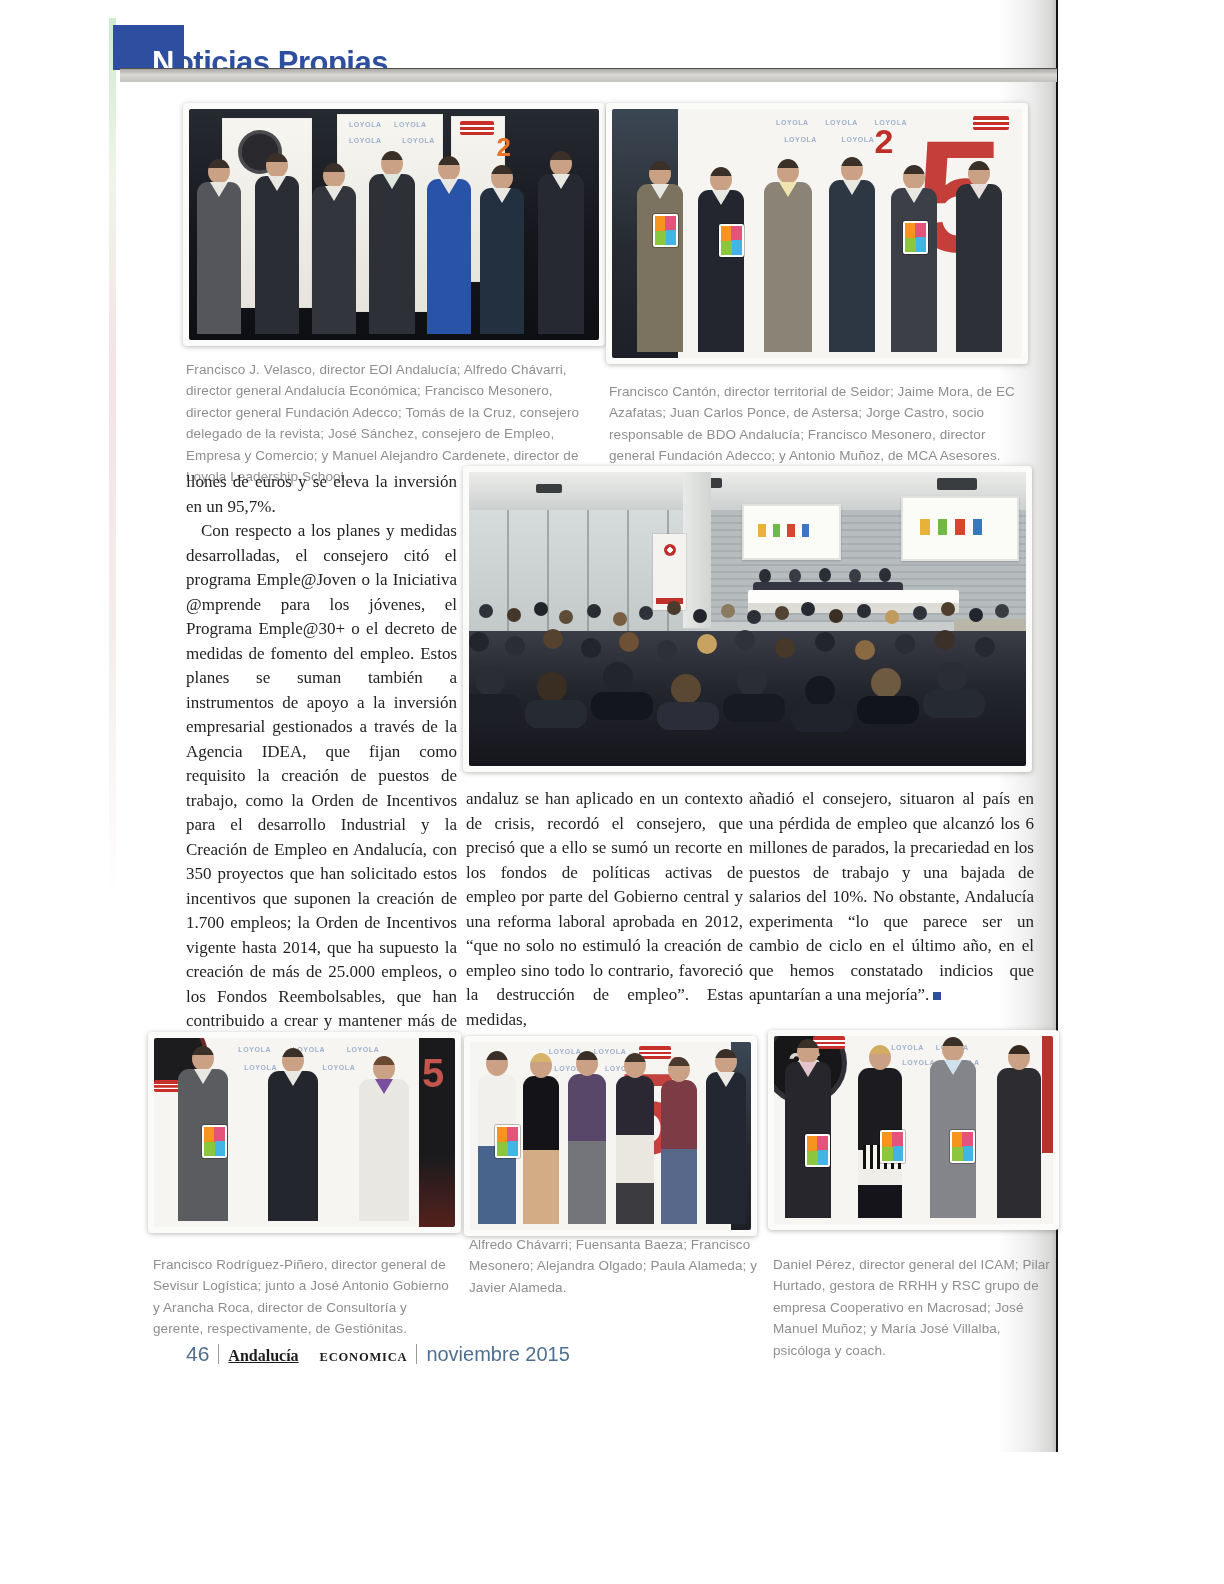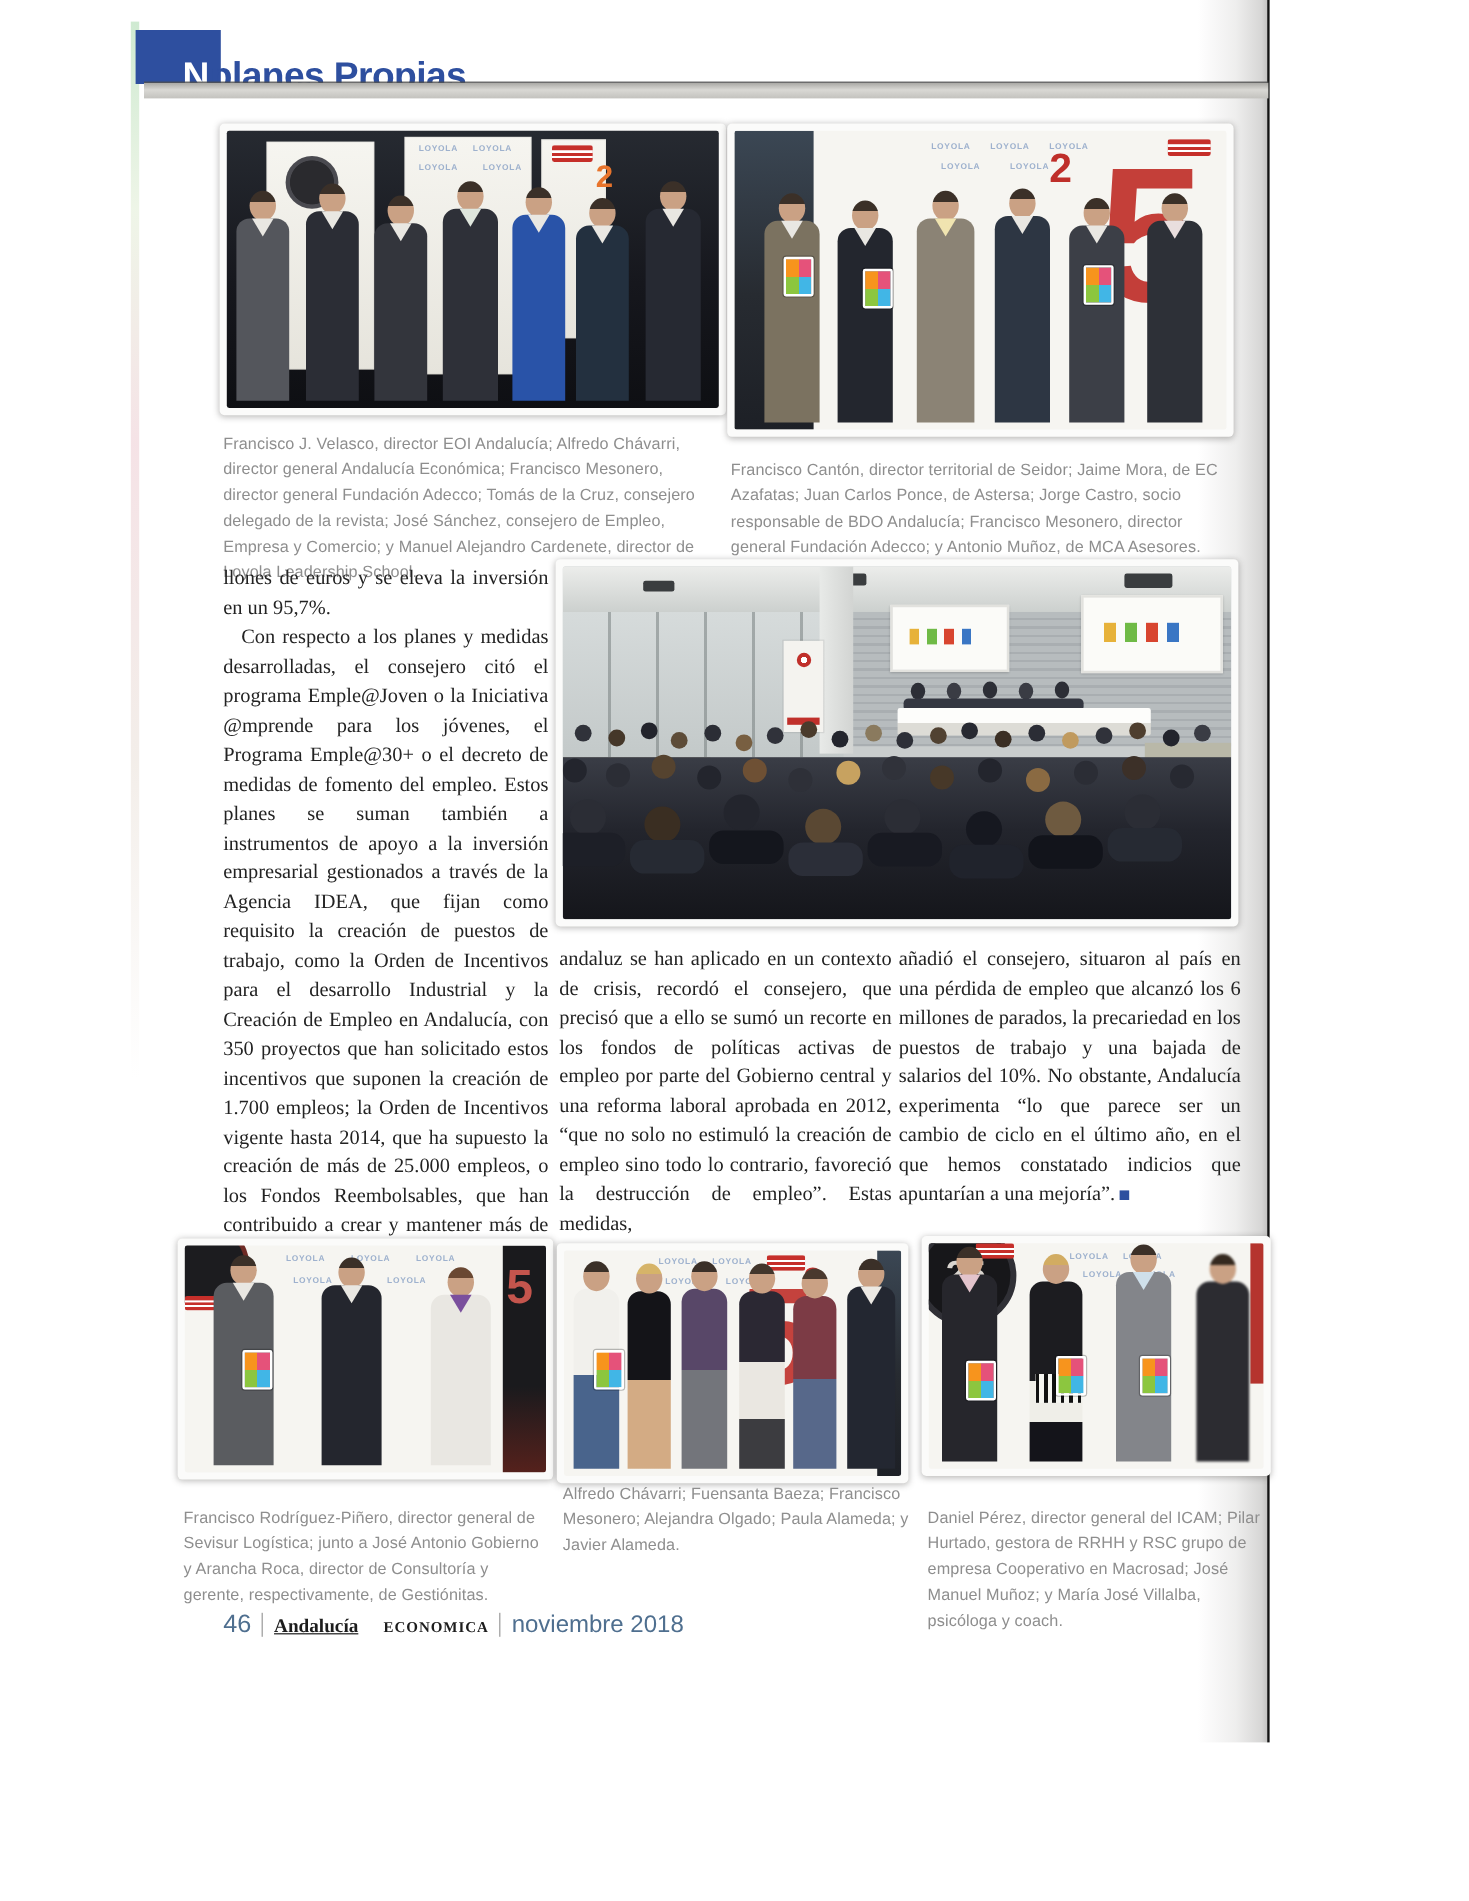--- a/index.html
+++ b/index.html
@@ -93,21 +93,21 @@
   .f-issue{font-family:"Liberation Sans",sans-serif;font-size:20px;color:#4f6f8f;}
 </style>
 </head>
 <body>
 
 <div class="abs left-strip"></div>
 <div class="abs right-shadow"></div>
 <div class="abs right-line"></div>
 
 <div class="abs hdr-box"></div>
-<h1 class="abs hdr-title"><span class="cap">N</span><span>planes Propias</span></h1>
+<h1 class="abs hdr-title"><span class="cap">N</span><span>oticias Propias</span></h1>
 <div class="abs hdr-bar"></div>
 
 <div class="photo" style="left:183px;top:103px;width:422px;height:243px;">
   <div class="scene" style="background:linear-gradient(180deg,#262a31 0%,#16171d 55%,#0e0f13 100%);">
     <div class="panel" style="left:8%;top:4%;width:22%;height:82%;"></div>
     <div class="panel" style="left:36%;top:2%;width:26%;height:86%;"></div>
     <div class="panel" style="left:64%;top:3%;width:13%;height:72%;"></div>
     <div class="abs" style="left:12%;top:9%;width:44px;height:44px;border-radius:50%;background:radial-gradient(circle,#2a2a2e 0 58%,#4a4a50 60% 100%);"></div>
     <span class="brandmark" style="left:39%;top:5%;">LOYOLA</span>
     <span class="brandmark" style="left:50%;top:5%;">LOYOLA</span>
@@ -251,14 +251,14 @@
 <p class="caption" style="left:153px;top:1240px;width:306px;">Francisco Rodríguez-Piñero, director general de Sevisur Logística; junto a José Antonio Gobierno y Arancha Roca, director de Consultoría y gerente, respectivamente, de Gestiónitas.</p>
 <p class="caption" style="left:469px;top:1220px;width:292px;">Alfredo Chávarri; Fuensanta Baeza; Francisco Mesonero; Alejandra Olgado; Paula Alameda; y Javier Alameda.</p>
 <p class="caption" style="left:773px;top:1240px;width:283px;">Daniel Pérez, director general del ICAM; Pilar Hurtado, gestora de RRHH y RSC grupo de empresa Cooperativo en Macrosad; José Manuel Muñoz; y María José Villalba, psicóloga y coach.</p>
 
 <div class="footer">
   <span class="f-num">46</span>
   <span class="f-div"></span>
   <span class="f-mag">Andalucía</span>
   <span class="f-mag2">ECONOMICA</span>
   <span class="f-div"></span>
-  <span class="f-issue">noviembre 2018</span>
+  <span class="f-issue">noviembre 2015</span>
 </div>
 
 </body></html>

